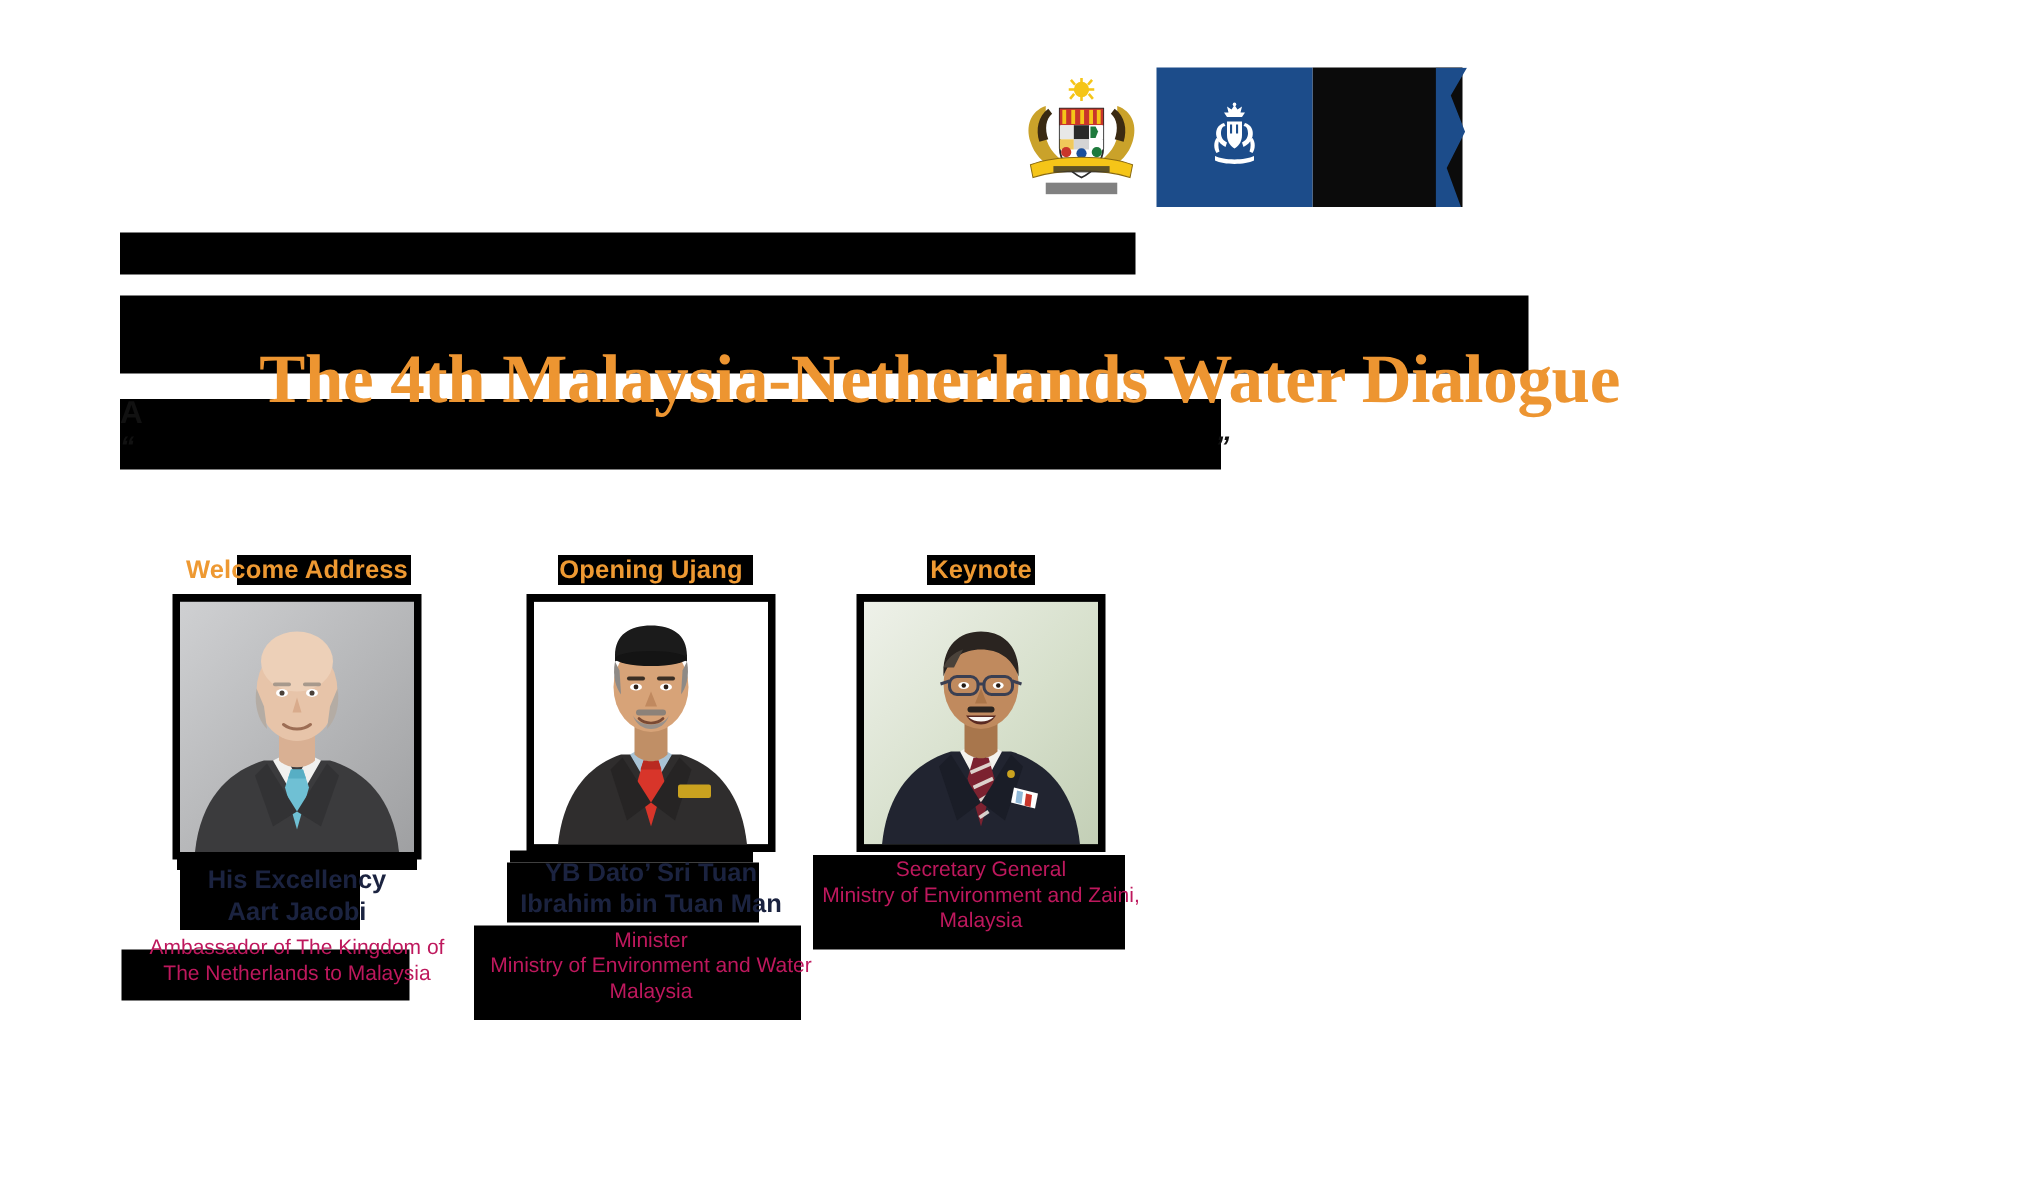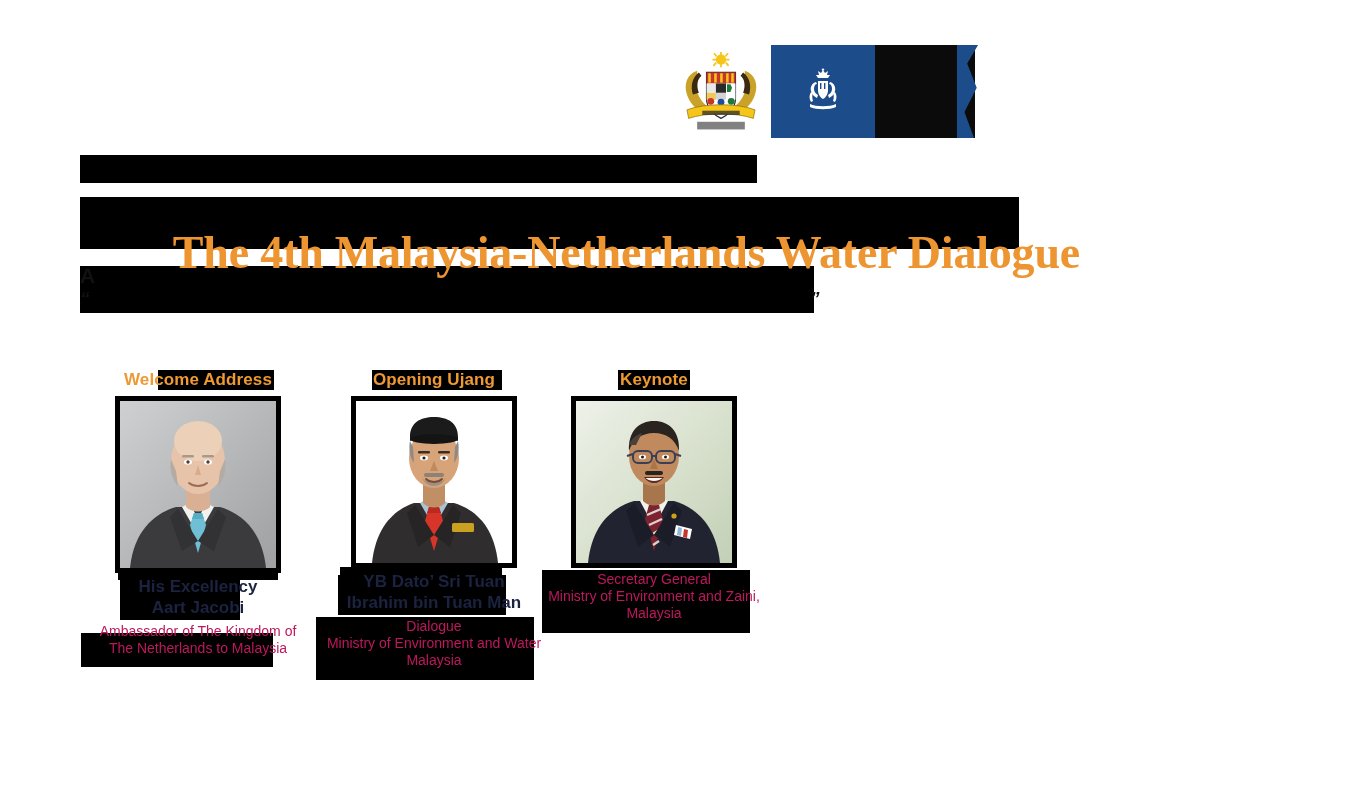--- a/index.html
+++ b/index.html
@@ -479,21 +479,21 @@
         </div>
       </div>
       <div class="name-wrap">
         <div class="name-redact r1"></div>
         <div class="name-redact r2"></div>
         <div class="name">YB Dato’ Sri Tuan
 Ibrahim bin Tuan Man</div>
       </div>
       <div class="org-wrap">
         <div class="org-redact"></div>
-        <div class="org">Dialogue
+        <div class="org">Minister
 Ministry of Environment and Water
 Malaysia</div>
       </div>
     </div>
 
     <div class="speaker" id="speaker-2">
       <div class="role-wrap">
         <div class="role-redact"></div>
         <div class="role">Keynote</div>
       </div>

